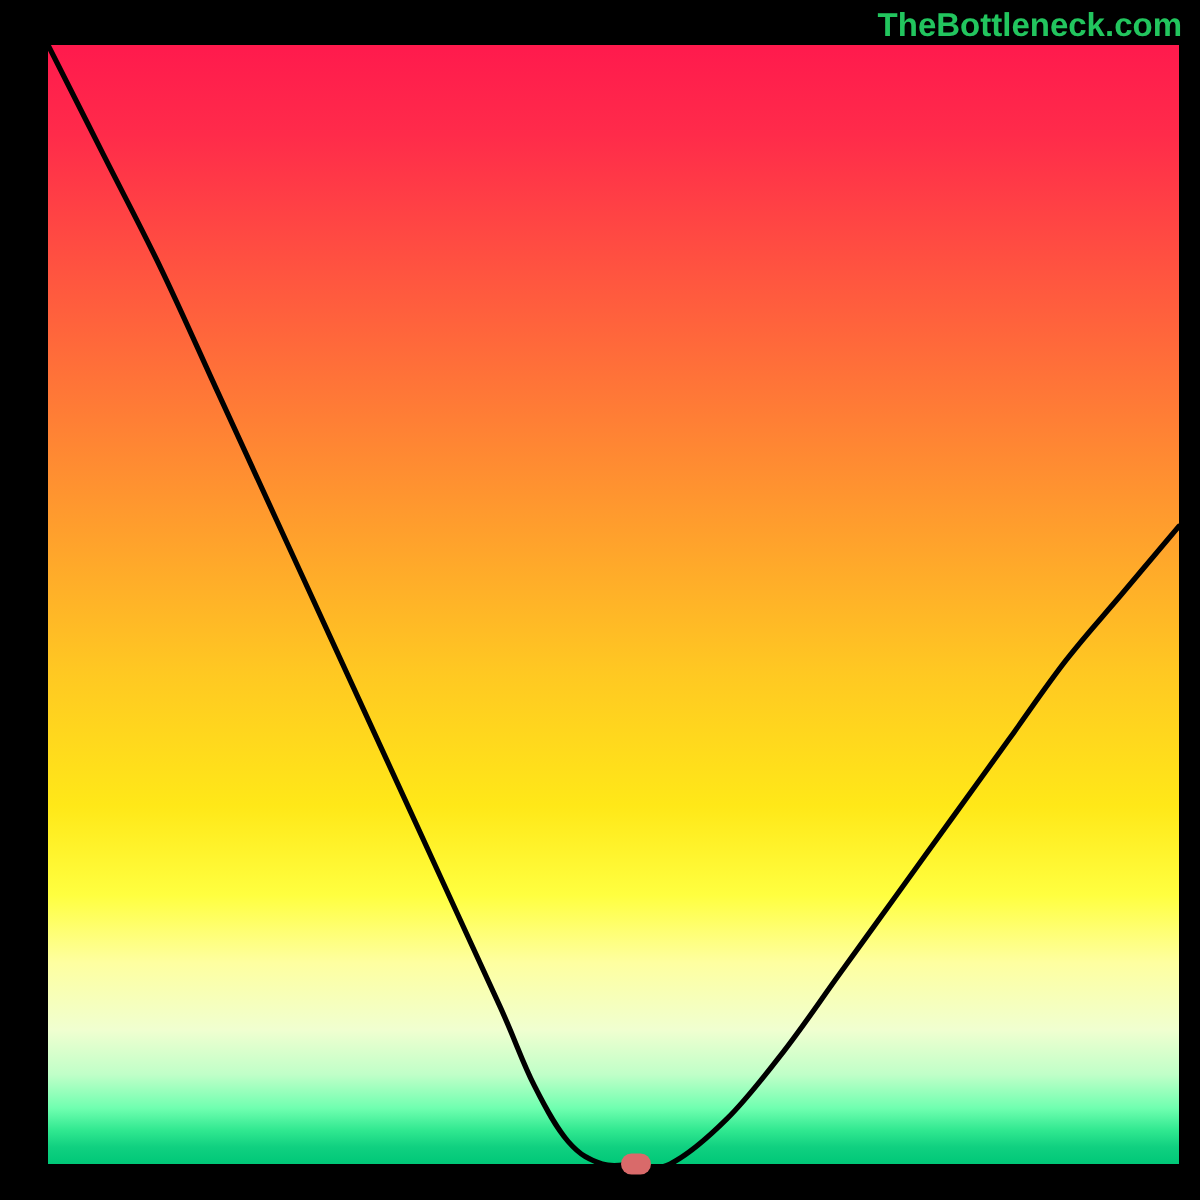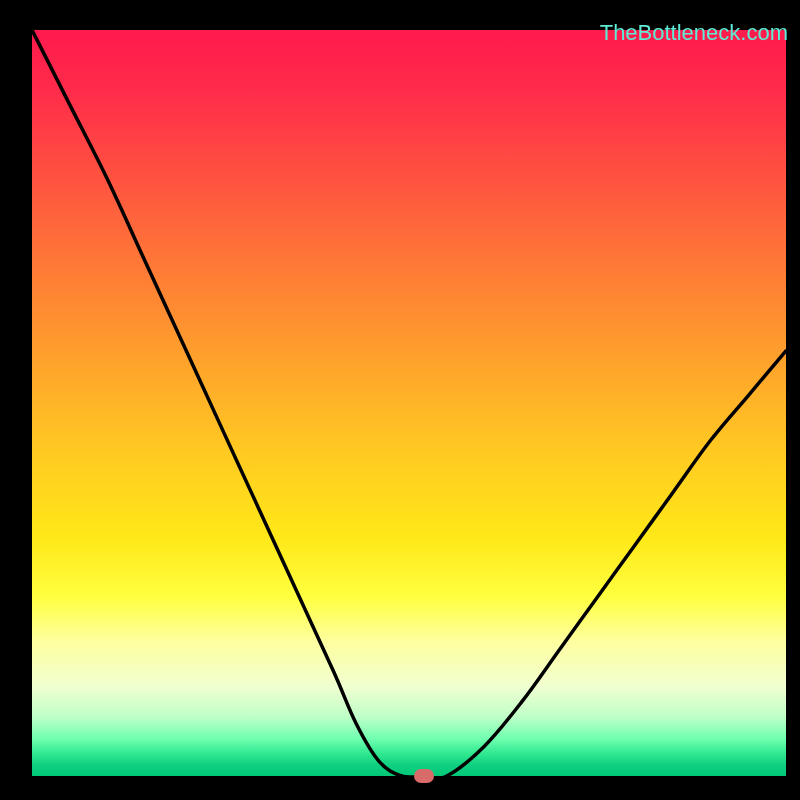--- a/index.html
+++ b/index.html
@@ -6,25 +6,25 @@
   body {
     width: 800px;
     height: 800px;
     background: #000;
     position: relative;
     font-family: Arial, sans-serif;
     overflow: hidden;
   }
   .watermark {
     position: absolute;
-    top: 20px;
+    top: 4px;
     right: 12px;
-    color: #5eead4;
+    color: #22c55e;
     font-size: 22px;
-    font-weight: 400;
+    font-weight: 700;
     z-index: 10;
     font-family: Arial, sans-serif;
   }
   .plot-area {
     position: absolute;
     left: 32px;
     top: 30px;
     width: 754px;
     height: 746px;
     background: linear-gradient(to bottom,

